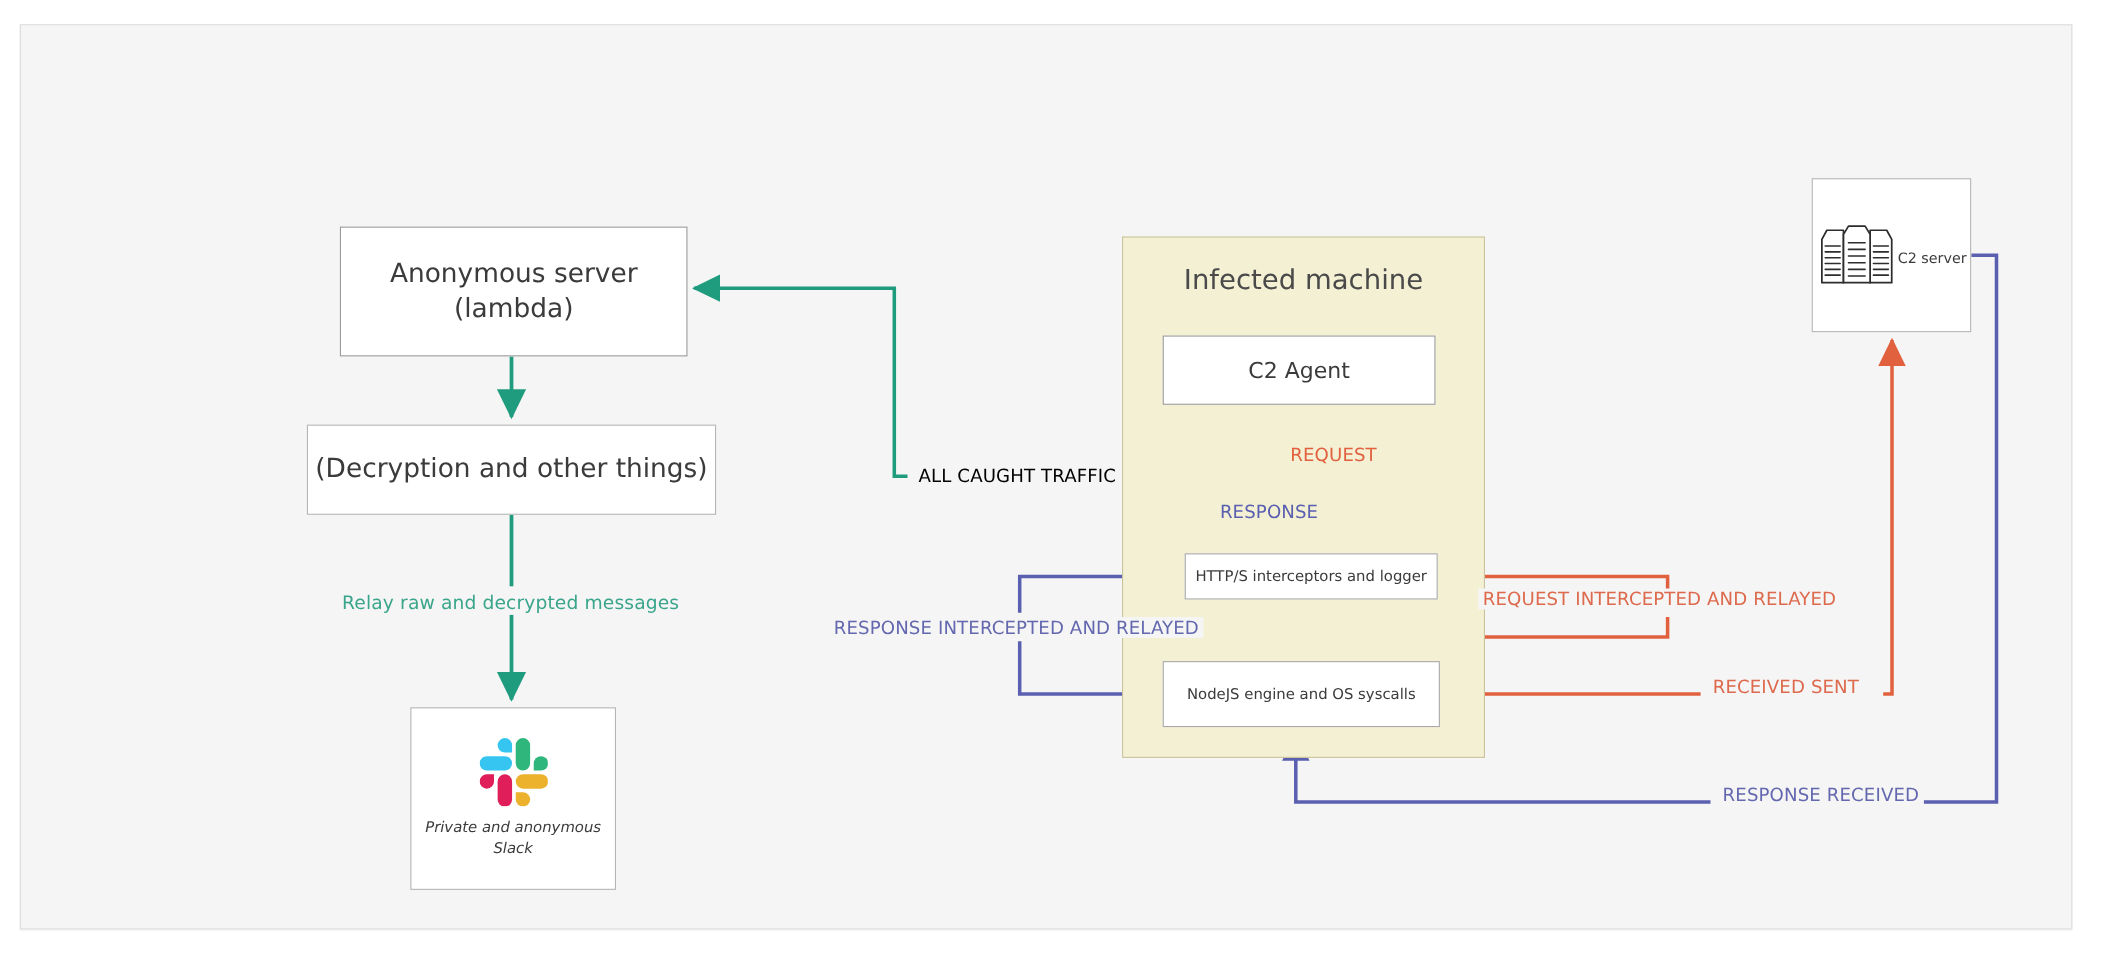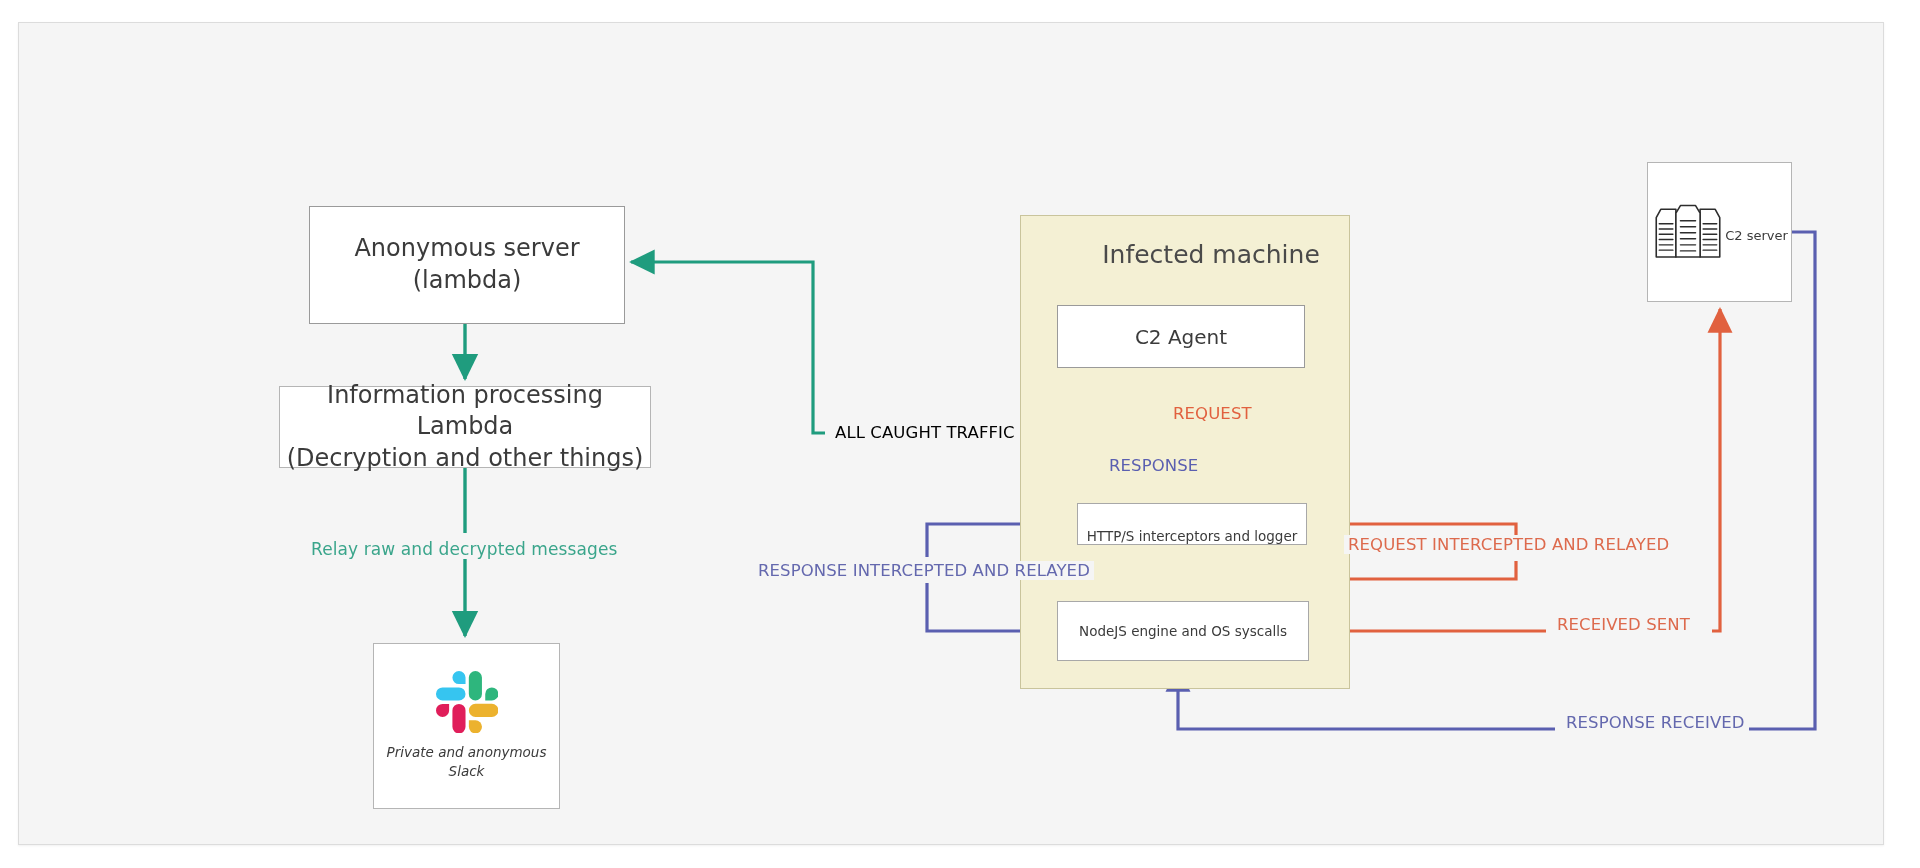--- a/index.html
+++ b/index.html
@@ -30,25 +30,25 @@
   #node-c2-server{left:1628px;top:139px;width:145px;height:140px;flex-direction:row;border-color:#b5b5b5;}
   #node-c2-server .c2-caption{font-size:13px;color:#3b3b3b;margin-top:6px;}
 
   
   #group-infected-machine{
     position:absolute;left:1001px;top:192px;width:330px;height:474px;
     background:#f4f0d4;border:1px solid #c9c49c;box-sizing:border-box;
   }
   #group-infected-machine .group-title{
     position:absolute;left:0;top:24px;width:100%;text-align:center;
-    font-size:25px;color:#4a4a4a;padding-left:26px;
+    font-size:25px;color:#4a4a4a;
   }
 
   #node-c2-agent{left:1038px;top:282px;width:248px;height:63px;font-size:20px;}
-  #node-http-interceptor{left:1058px;top:480px;width:230px;height:42px;font-size:13.5px;border-color:#a8a8a8;align-items:flex-end;}
+  #node-http-interceptor{left:1058px;top:480px;width:230px;height:42px;font-size:13.5px;border-color:#a8a8a8;}
   #node-nodejs-engine{left:1038px;top:578px;width:252px;height:60px;font-size:13.5px;border-color:#a8a8a8;}
 
   
   .elabel{position:absolute;font-size:16.5px;white-space:nowrap;letter-spacing:.1px;}
   .bg-clip{background:#f5f5f5;padding:0 4px;}
   .bg-clip-cream{background:#f4f0d4;padding:0 4px;}
 
   #label-relay{left:288px;top:516px;font-size:17px;color:#3aa58b;}
   #label-all-caught{left:812px;top:400px;color:#000000;}
   #label-request{left:1150px;top:381px;color:#e1613f;}
@@ -111,21 +111,20 @@
 
     <div class="node" id="node-anonymous-server">
       <div>
         <div>Anonymous server</div>
         <div>(lambda)</div>
       </div>
     </div>
 
     <div class="node" id="node-info-lambda">
       <div>
-        <div>Information processing Lambda</div>
         <div>(Decryption and other things)</div>
       </div>
     </div>
 
     <div class="node" id="node-slack">
       <span>
         <svg class="slack-logo" viewBox="0 0 122 122" aria-hidden="true">
           <g>
             <path d="M25.8 77.6a12.9 12.9 0 1 1-12.9-12.9h12.9v12.9z" fill="#e01e5a"></path>
             <path d="M32.3 77.6a12.9 12.9 0 0 1 25.8 0v32.3a12.9 12.9 0 1 1-25.8 0V77.6z" fill="#e01e5a"></path>

